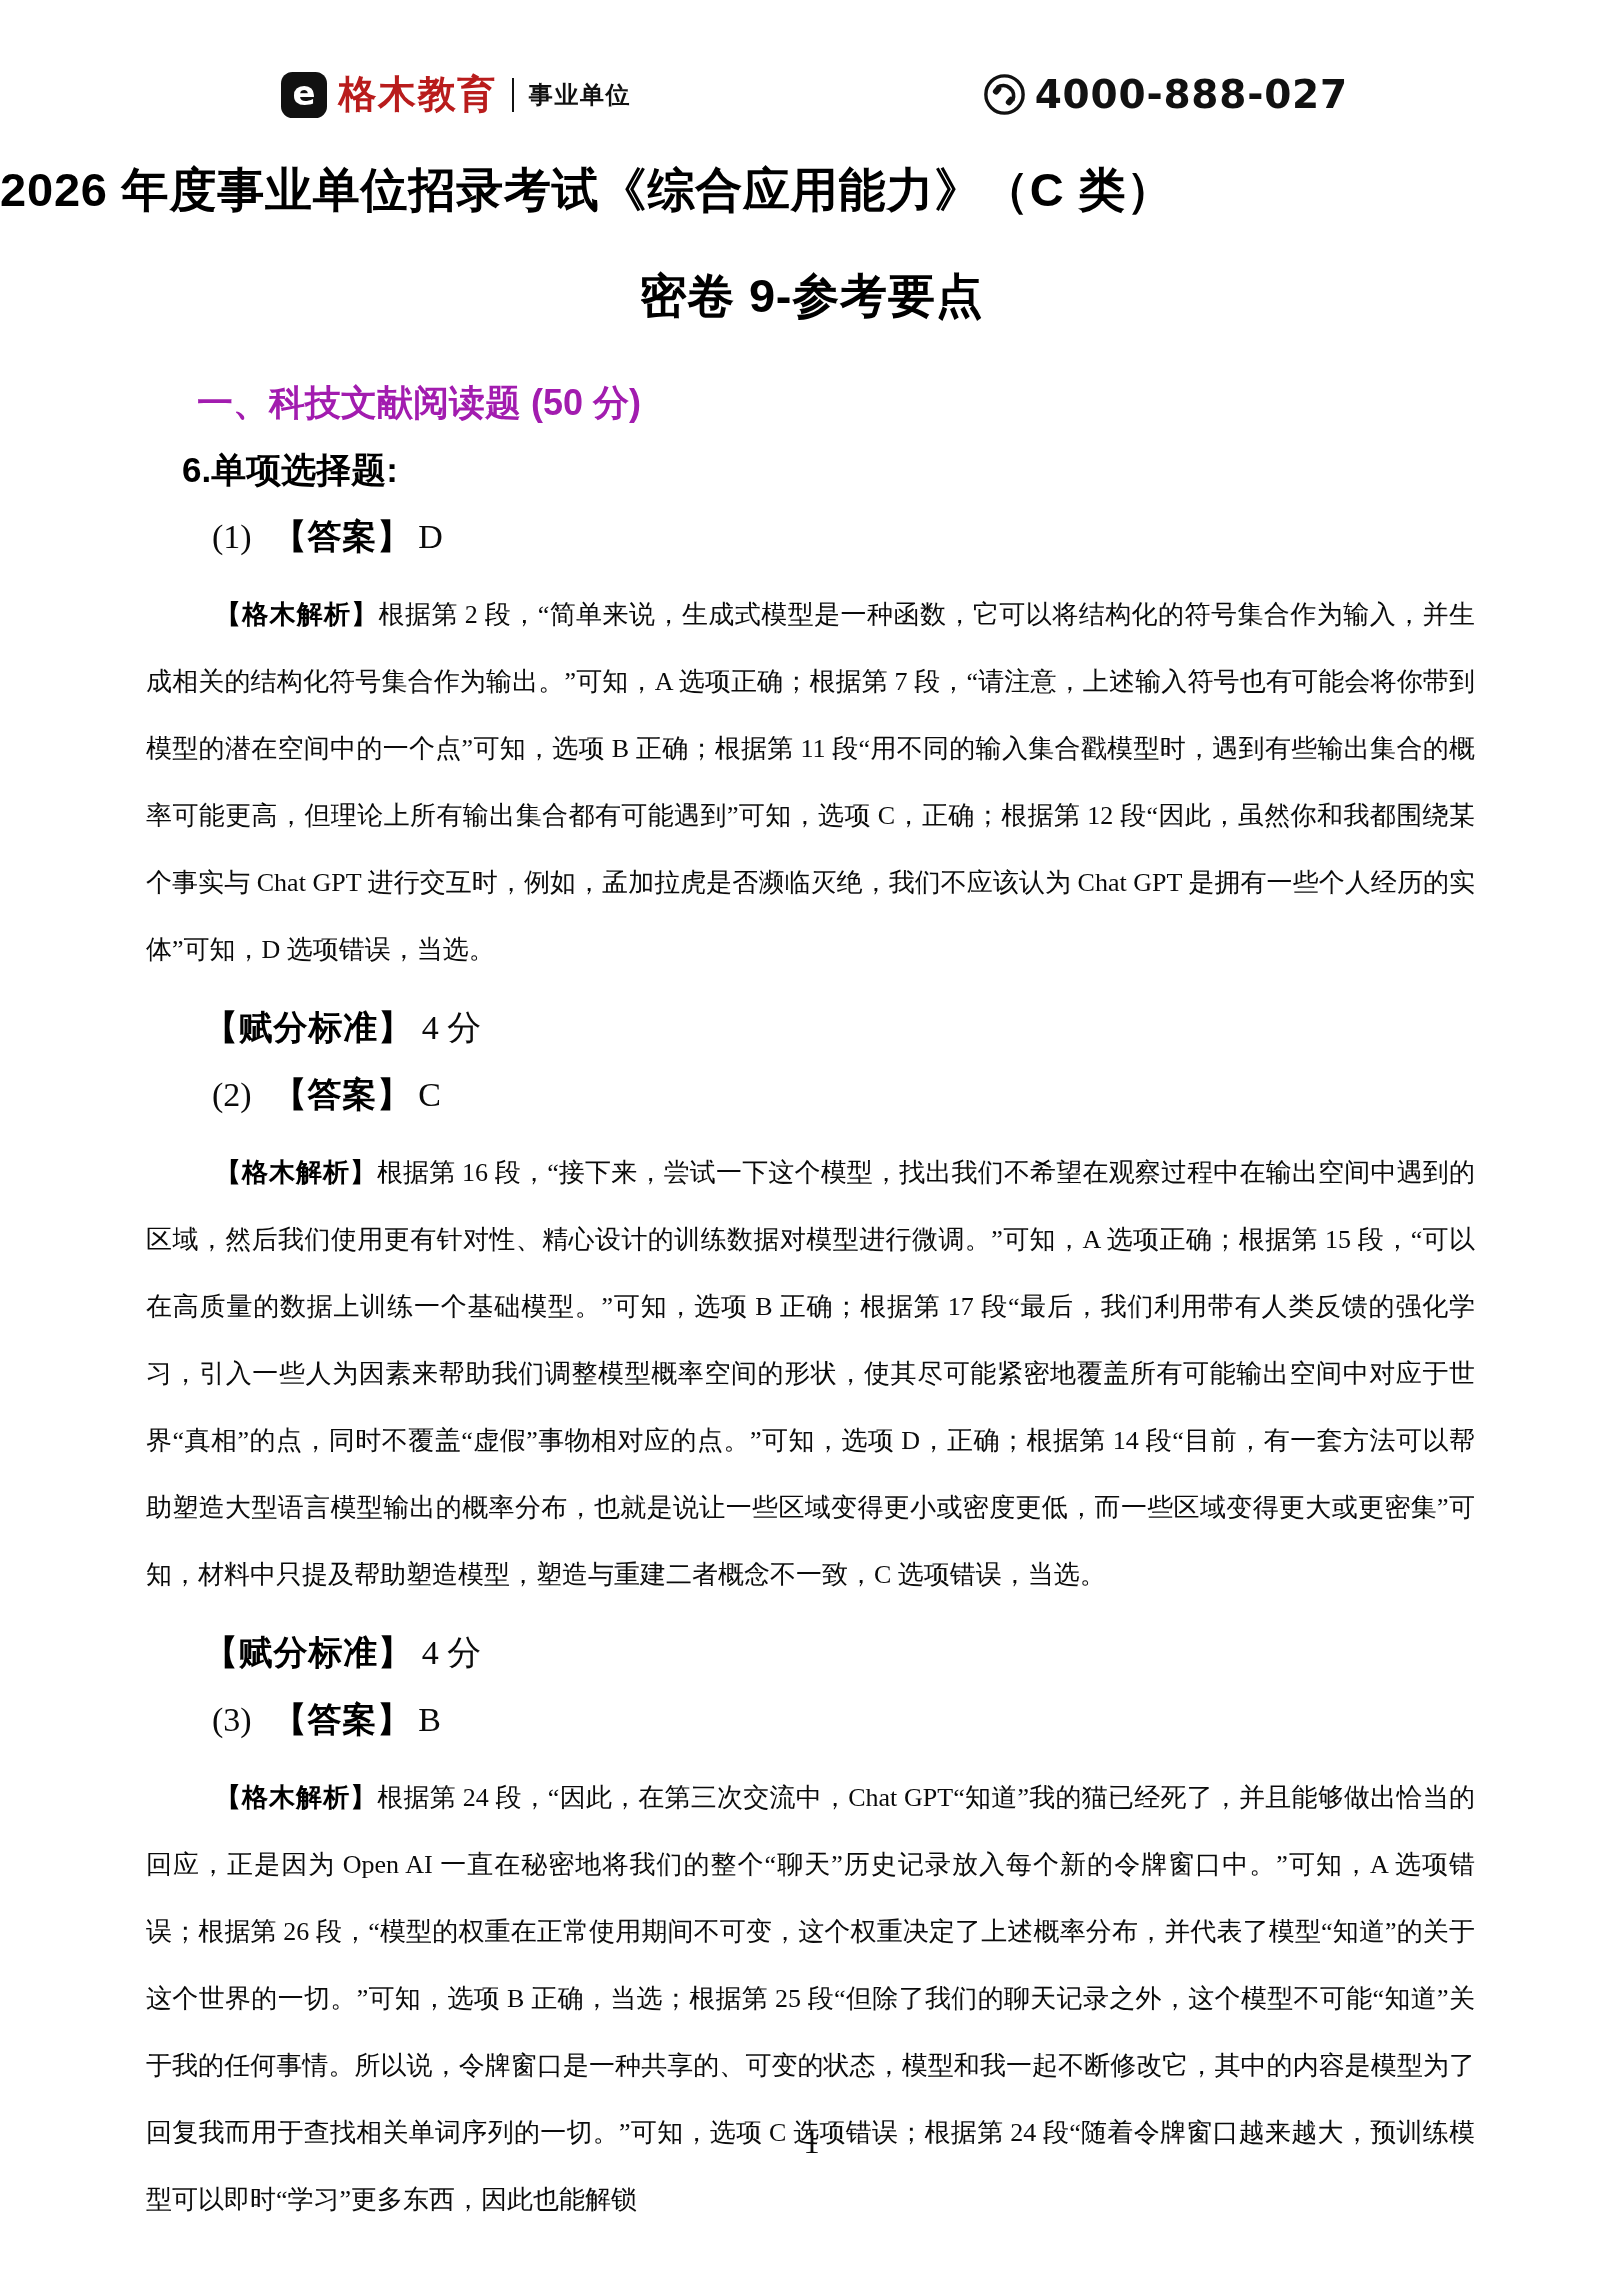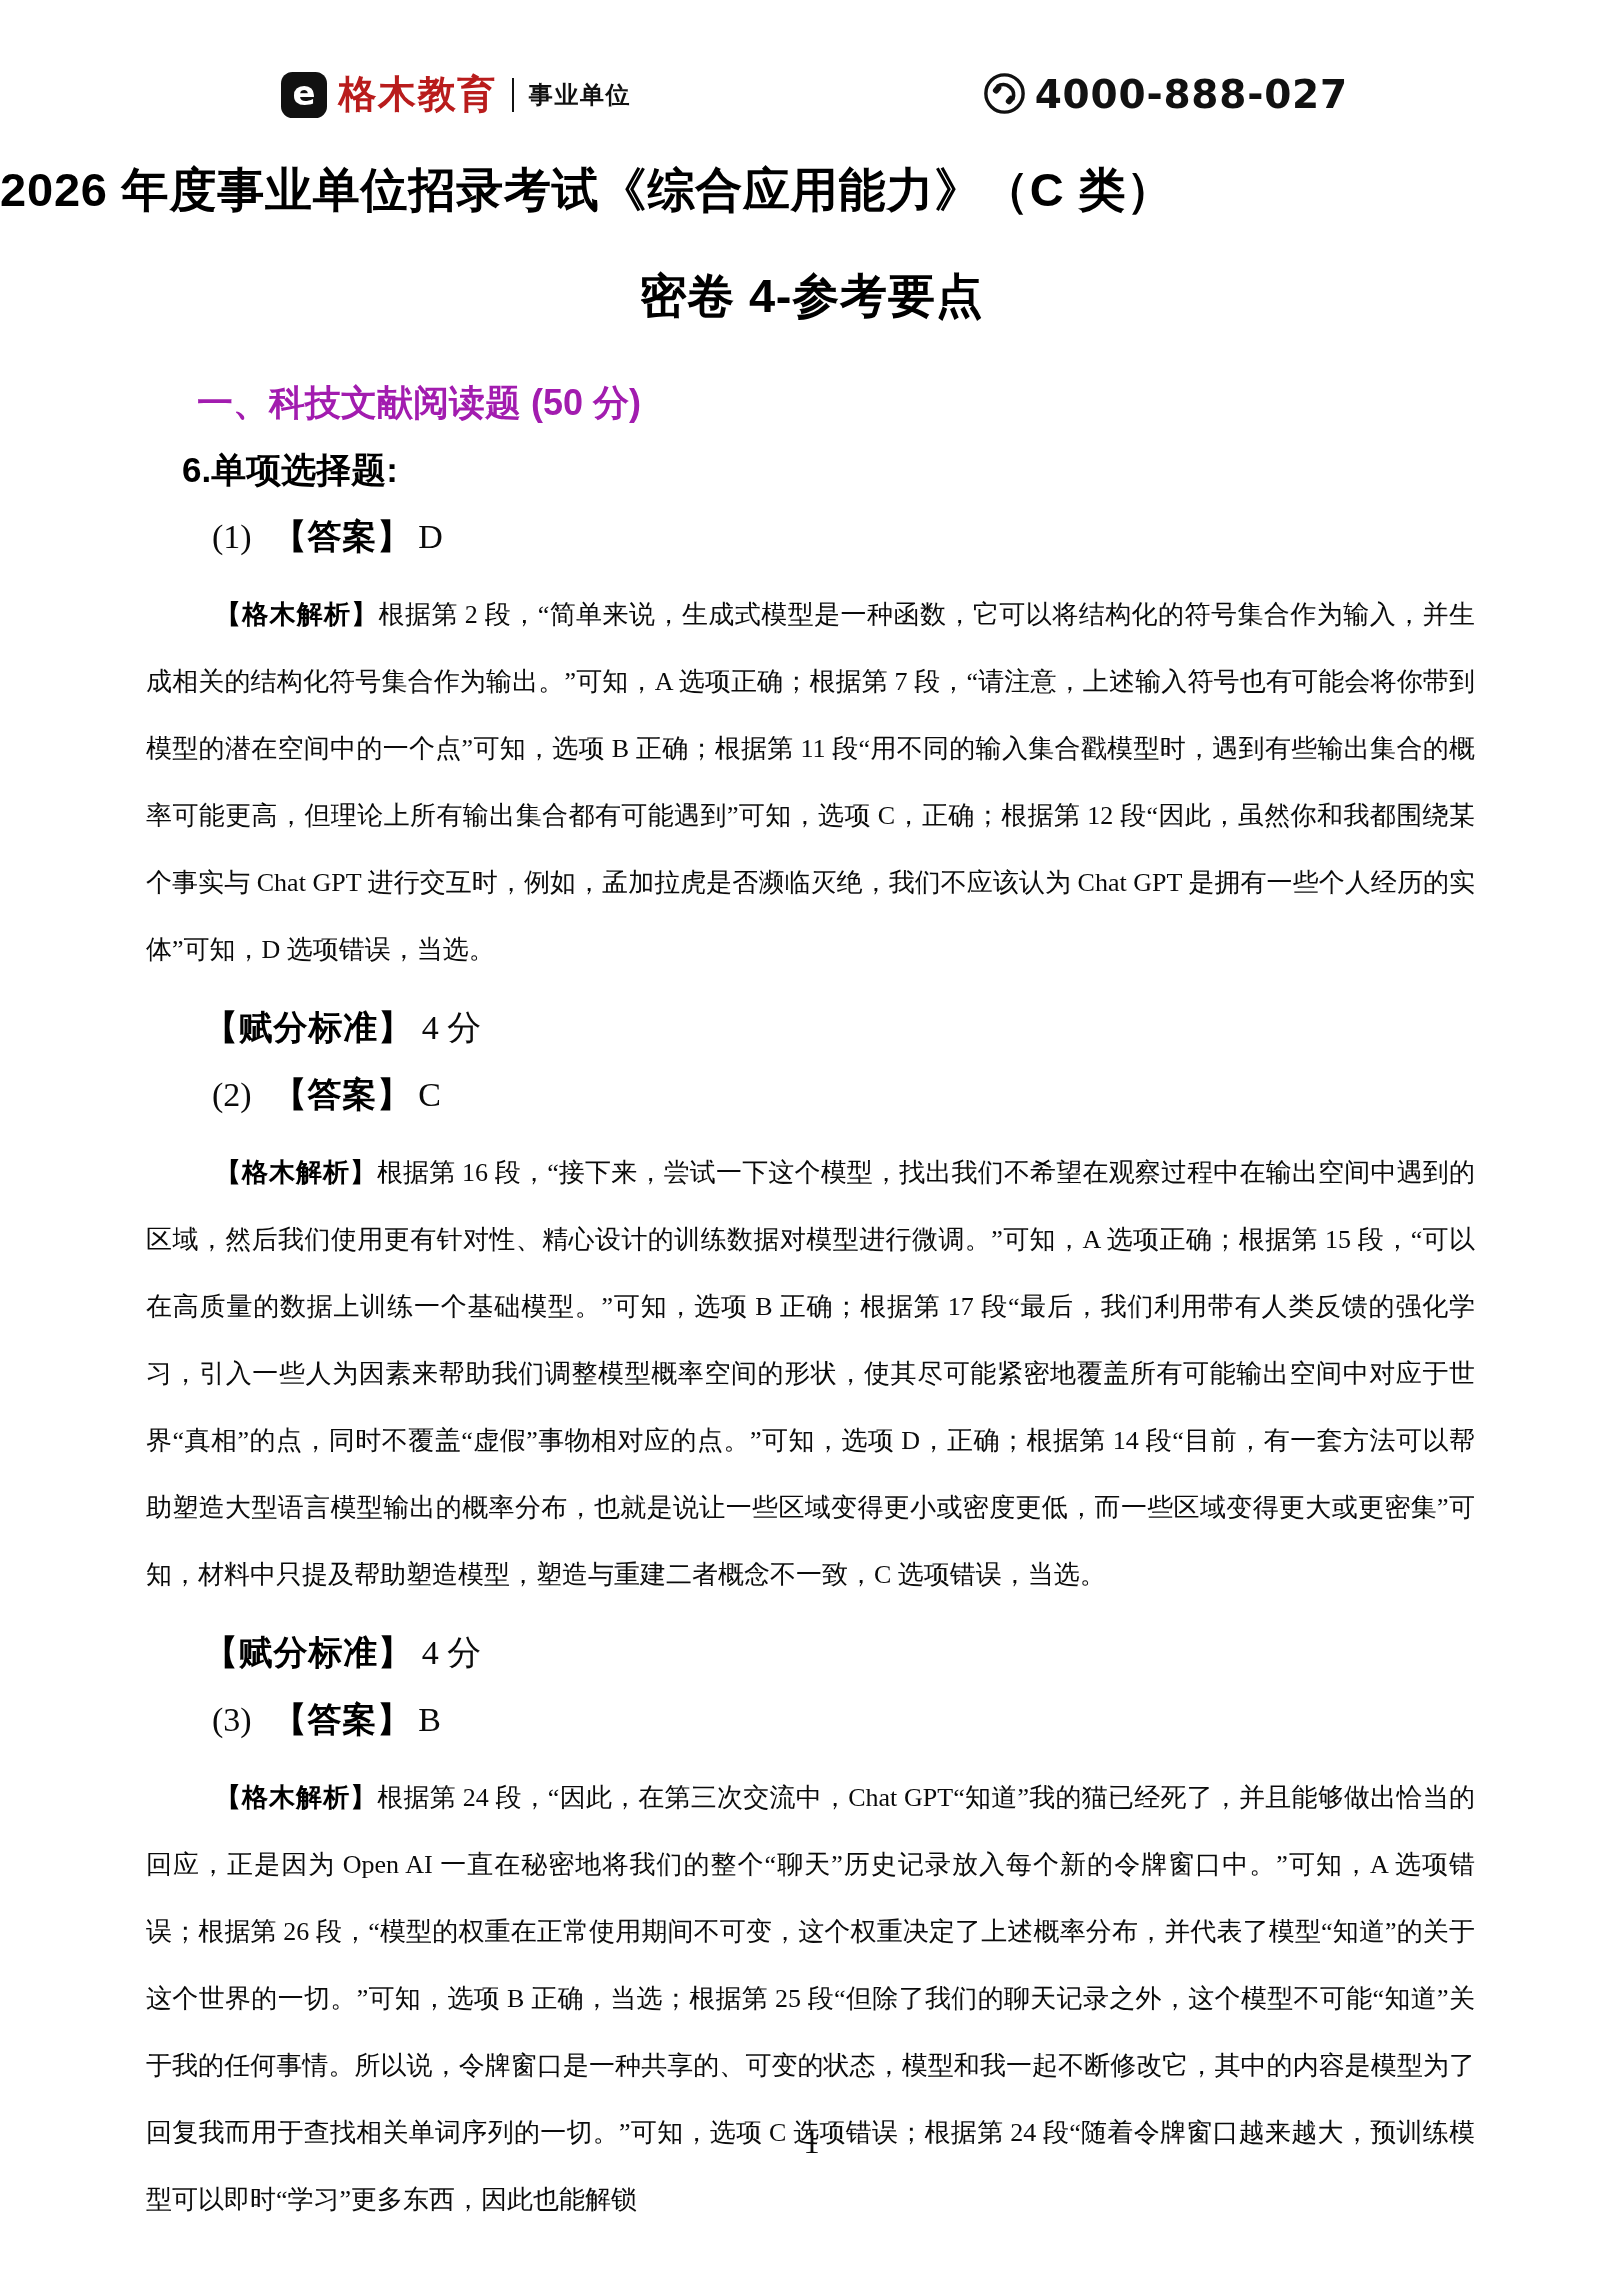--- a/index.html
+++ b/index.html
@@ -26,21 +26,21 @@
   }
   .brand-name{
     font-family:"Liberation Sans","DejaVu Sans",sans-serif;font-weight:800;
     font-size:38px;margin-left:11.5px;letter-spacing:1.6px;color:#b91c1c;
   }
   .brand-divider{width:2.5px;height:34px;background:#111;margin:0 14.7px;}
   .brand-division{
     font-family:"Liberation Sans","DejaVu Sans",sans-serif;font-weight:700;
     font-size:24px;letter-spacing:1.6px;color:#111;
   }
-  .phone{display:flex;align-items:flex-start;}
+  .phone{display:flex;align-items:center;}
   .phone svg{width:43px;height:43px;margin-right:8.2px;}
   .phone-number{
     font-family:"DejaVu Sans","Liberation Sans",sans-serif;font-weight:bold;
     font-size:39px;color:#111;letter-spacing:0.8px;
   }
 
   
   .title-line1{
     margin-top:39px;text-align:left;
     font-family:"Liberation Sans","DejaVu Sans",sans-serif;
@@ -105,21 +105,21 @@
           <rect x="5.6" y="10.2" width="3.4" height="5.2" rx="1.5"></rect>
           <rect x="15" y="10.2" width="3.4" height="5.2" rx="1.5"></rect>
           <path d="M6.4 11.6 a 5.8 5.8 0 0 1 11.2 0" fill="none" stroke="#111" stroke-width="2.1"></path>
         </g>
       </svg>
       <span class="phone-number">4000-888-027</span>
     </div>
   </div>
 
   <div class="title-line1">2026 年度事业单位招录考试《综合应用能力》（C 类）</div>
-  <div class="title-line2">密卷 4-参考要点</div>
+  <div class="title-line2">密卷 9-参考要点</div>
 
   <div class="doc-body">
 
     <div class="section-heading">一、科技文献阅读题 (50 分)</div>
     <div class="subsection-heading">6.单项选择题:</div>
 
     <p class="answer-line"><span class="q-num">(1)</span><span class="bold-label">【答案】</span><span class="answer-value">D</span></p>
     <p class="analysis"><span class="bold-label">【格木解析】</span><span>根据第 2 段，“简单来说，生成式模型是一种函数，它可以将结构化的符号集合作为输入，并生成相关的结构化符号集合作为输出。”可知，A 选项正确；根据第 7 段，“请注意，上述输入符号也有可能会将你带到模型的潜在空间中的一个点”可知，选项 B 正确；根据第 11 段“用不同的输入集合戳模型时，遇到有些输出集合的概率可能更高，但理论上所有输出集合都有可能遇到”可知，选项 C，正确；根据第 12 段“因此，虽然你和我都围绕某个事实与 Chat GPT 进行交互时，例如，孟加拉虎是否濒临灭绝，我们不应该认为 Chat GPT 是拥有一些个人经历的实体”可知，D 选项错误，当选。</span></p>
     <p class="score-line"><span class="bold-label">【赋分标准】</span><span class="score-value">4 分</span></p>
 

